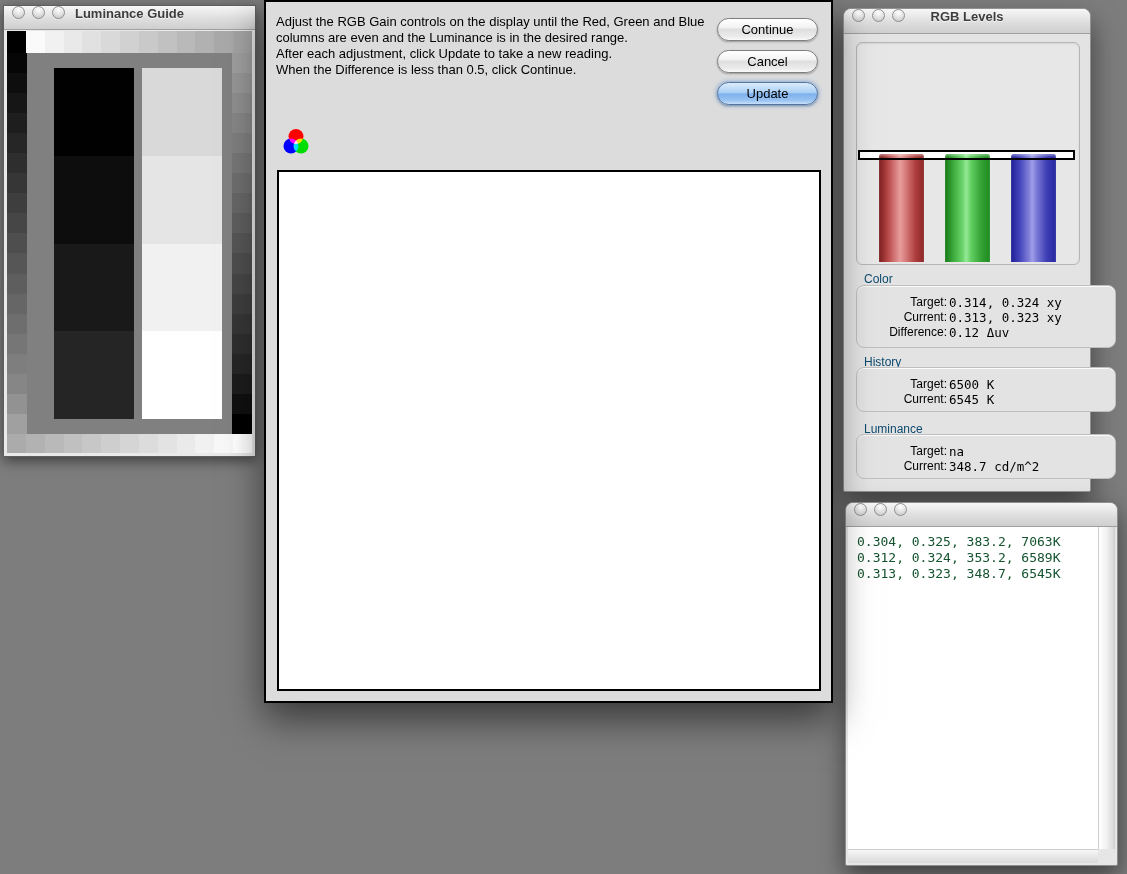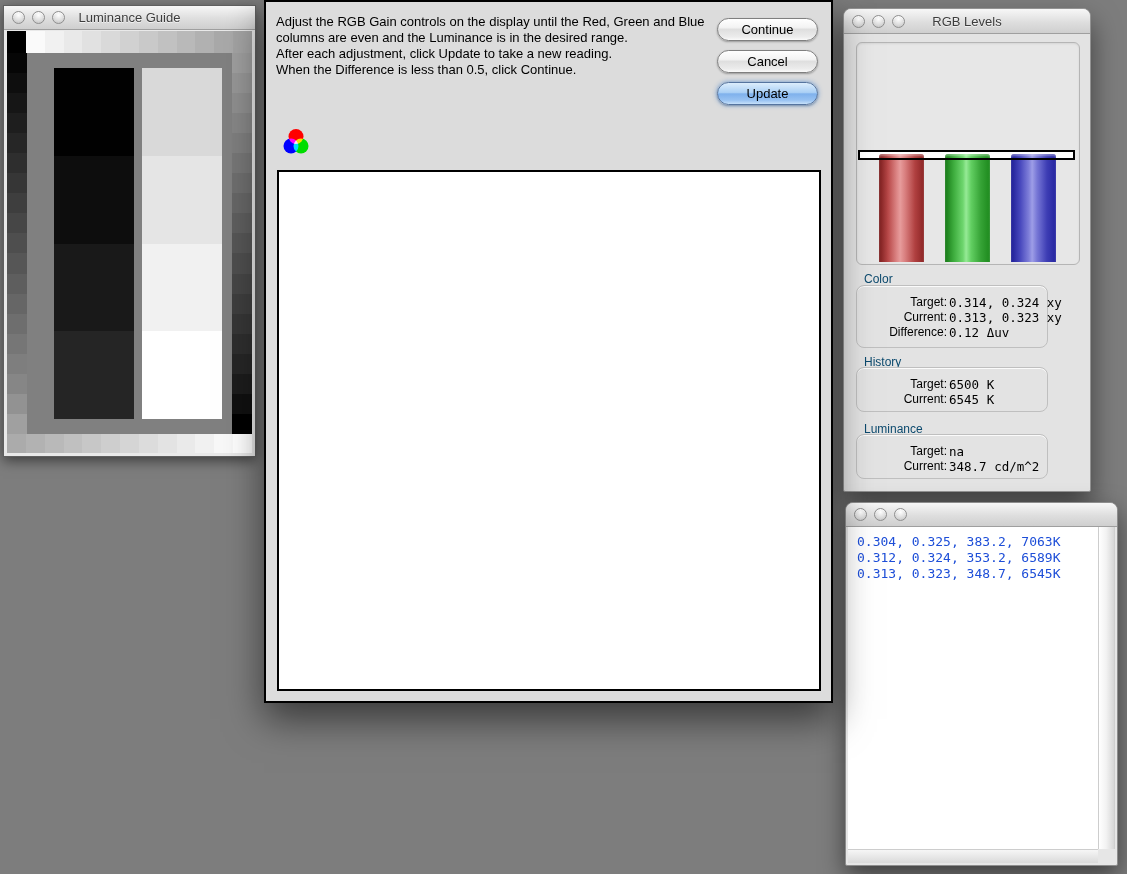--- a/index.html
+++ b/index.html
@@ -3,23 +3,24 @@
 <meta charset="utf-8">
 <style>
   * { margin:0; padding:0; box-sizing:border-box; }
   html,body { background:#555; }
   .stage {
     position:relative; width:1127px; height:874px; overflow:hidden;
     background:#7d7d7d; font-family:"Liberation Sans", sans-serif;
   }
   
   .titlebar {
-    position:relative; display:flex; align-items:center;
+    position:relative; display:flex; align-items:flex-start;
     background:linear-gradient(#f7f7f7,#dedede 55%,#cfcfcf);
     border-bottom:1px solid #9f9f9f;
+    font-weight:bold;
   }
   .titlebar .win-title {
     position:absolute; left:0; right:0; text-align:center;
     font-size:13px; color:#3d3d3d; text-shadow:0 1px 0 rgba(255,255,255,.65);
   }
   .tl-group { display:flex; gap:7px; margin-left:8px; position:relative; z-index:2; }
   .tl {
     width:13px; height:13px; border-radius:50%;
     border:1px solid #8f8f8f;
     background:radial-gradient(circle at 50% 28%, #ffffff, #dedede 55%, #bfbfbf);
@@ -94,39 +95,39 @@
     border:2px solid #000; z-index:3; background:transparent;
   }
   .bars-area { position:absolute; left:0; top:0; right:0; bottom:2px; z-index:2; }
   .bar { position:absolute; bottom:0; width:45px; border-radius:3px 3px 0 0;
          box-shadow:inset 0 2px 2px rgba(255,255,255,.35); }
   .bar-red   { left:22px;  background:linear-gradient(90deg,#7a1d1d,#b84848 20%,#dd8787 40%,#e79c9c 47%,#d97f7f 58%,#b04040 80%,#8c2525); }
   .bar-green { left:88px;  background:linear-gradient(90deg,#157815,#3fae3f 20%,#6ed66e 40%,#96ea96 47%,#62cf62 58%,#35a235 80%,#1d8a1d); }
   .bar-blue  { left:154px; background:linear-gradient(90deg,#1d1d96,#4646bc 20%,#8080da 40%,#9e9ee7 47%,#7777d6 58%,#3d3db4 80%,#2525a0); }
   .group-label { position:absolute; left:20px; font-size:12px; color:#0c4a6e; }
   .group-box {
-    position:absolute; left:12px; width:192px;
+    position:absolute; left:12px; width:260px;
     background:#e3e3e3; border:1px solid #bfbfbf; border-radius:8px;
     box-shadow:inset 0 1px 0 rgba(255,255,255,.85); padding-top:9px;
   }
   .g-row { display:flex; line-height:15px; }
   .g-row .g-label { width:90px; text-align:right; font-size:12px; color:#000; flex:none; }
   .g-row .g-value { font-family:"DejaVu Sans Mono", monospace; font-size:12.5px; color:#000; padding-left:2px; white-space:pre; }
   
   #hist-win {
     position:absolute; left:845px; top:502px; width:273px; height:364px;
     background:#e6e6e6; border:1px solid #8d8d8d; border-radius:8px 8px 2px 2px;
     z-index:3; box-shadow:0 10px 24px rgba(0,0,0,.5);
   }
   #hist-win .titlebar { height:24px; border-radius:7px 7px 0 0; }
   .hist-body {
     position:absolute; left:2px; right:19px; top:24px; bottom:16px;
     background:#fff; padding:7px 0 0 9px;
   }
-  .hist-row { font-family:"DejaVu Sans Mono", monospace; font-size:13px; line-height:16px; color:#1d4ed8; white-space:pre; }
+  .hist-row { font-family:"DejaVu Sans Mono", monospace; font-size:13px; line-height:16px; color:#14532d; white-space:pre; }
   .hist-vscroll {
     position:absolute; right:2px; top:24px; bottom:16px; width:17px;
     background:linear-gradient(90deg,#ffffff,#f2f2f2 45%,#d6d6d6 95%,#c4c4c4);
     border-left:1px solid #cdcdcd;
   }
   .hist-hbar {
     position:absolute; left:2px; right:19px; bottom:2px; height:14px;
     background:linear-gradient(#f6f6f6,#dadada); border-top:1px solid #cdcdcd;
   }
 </style>

